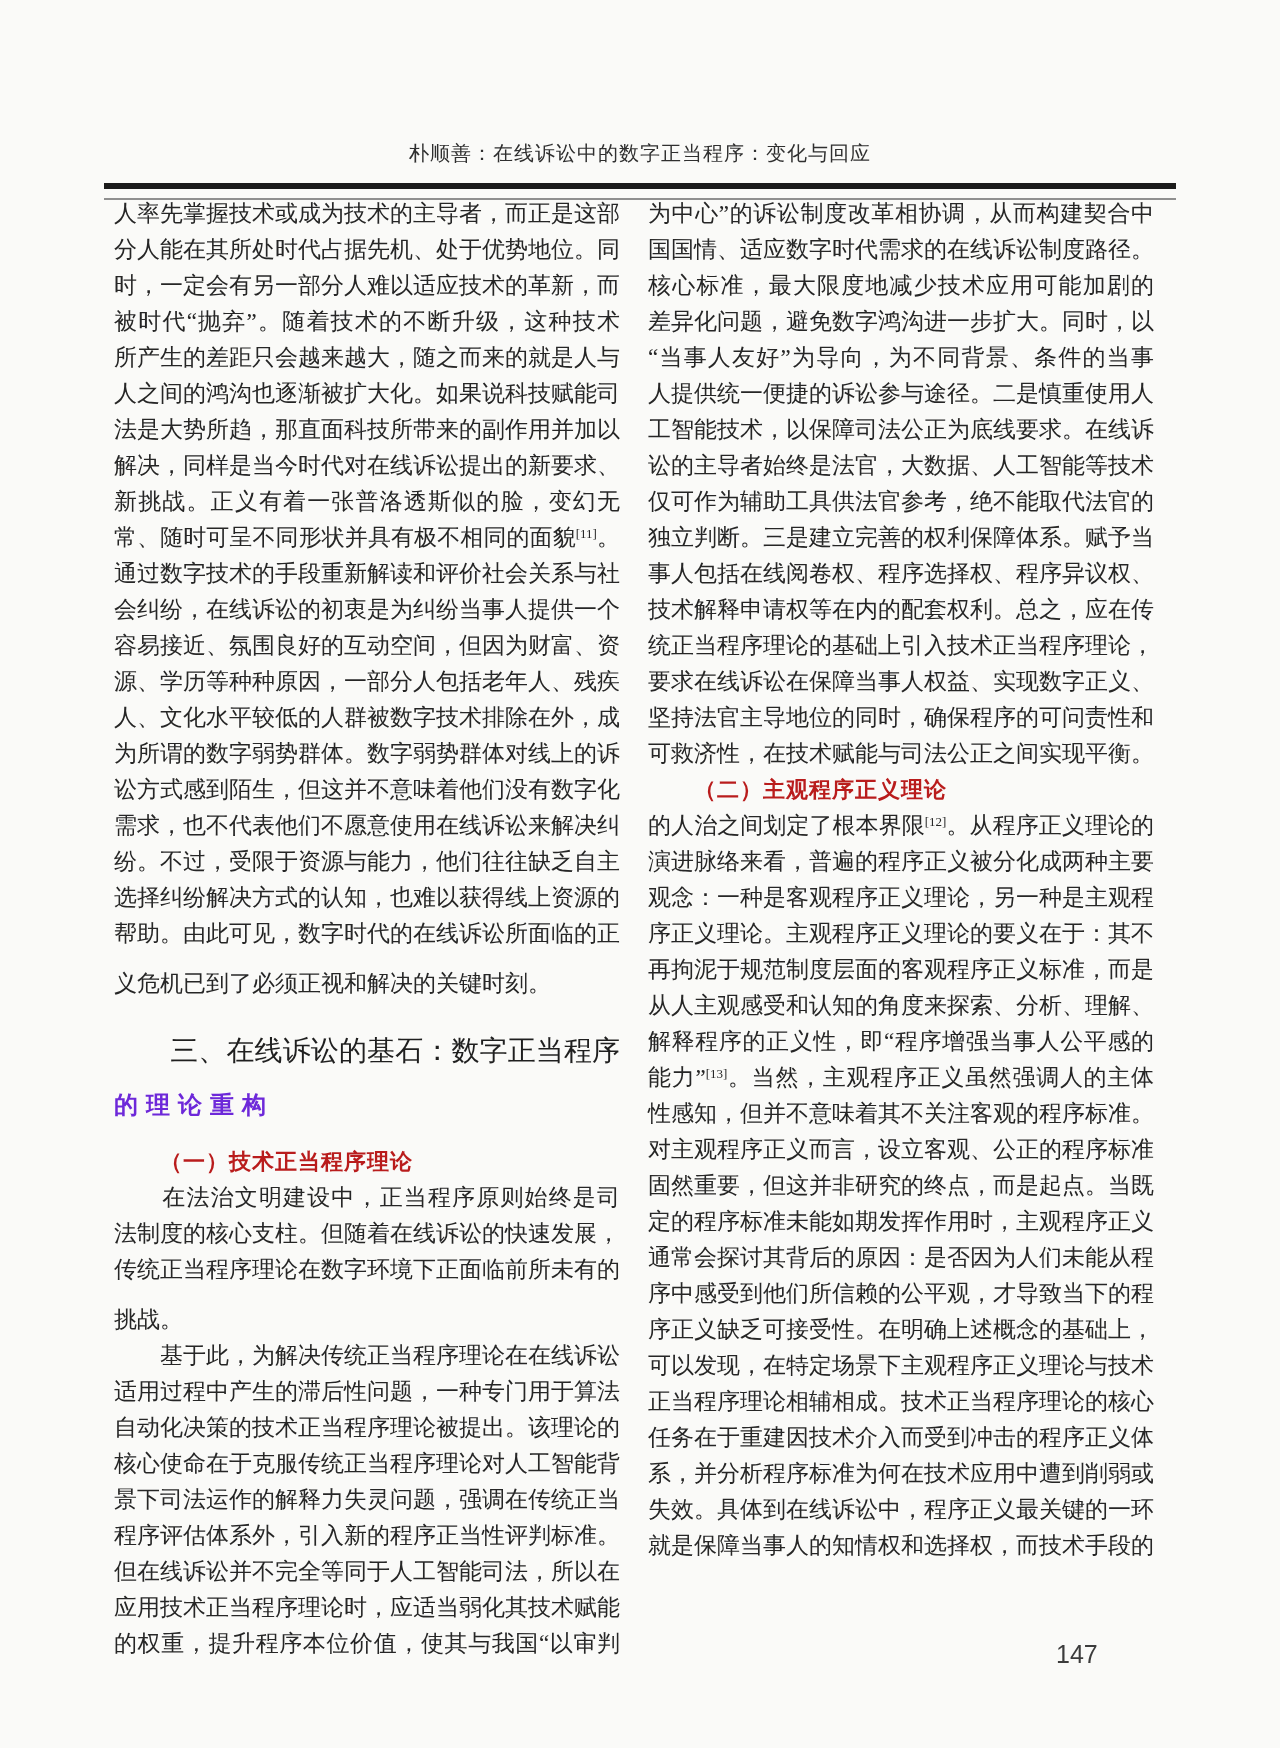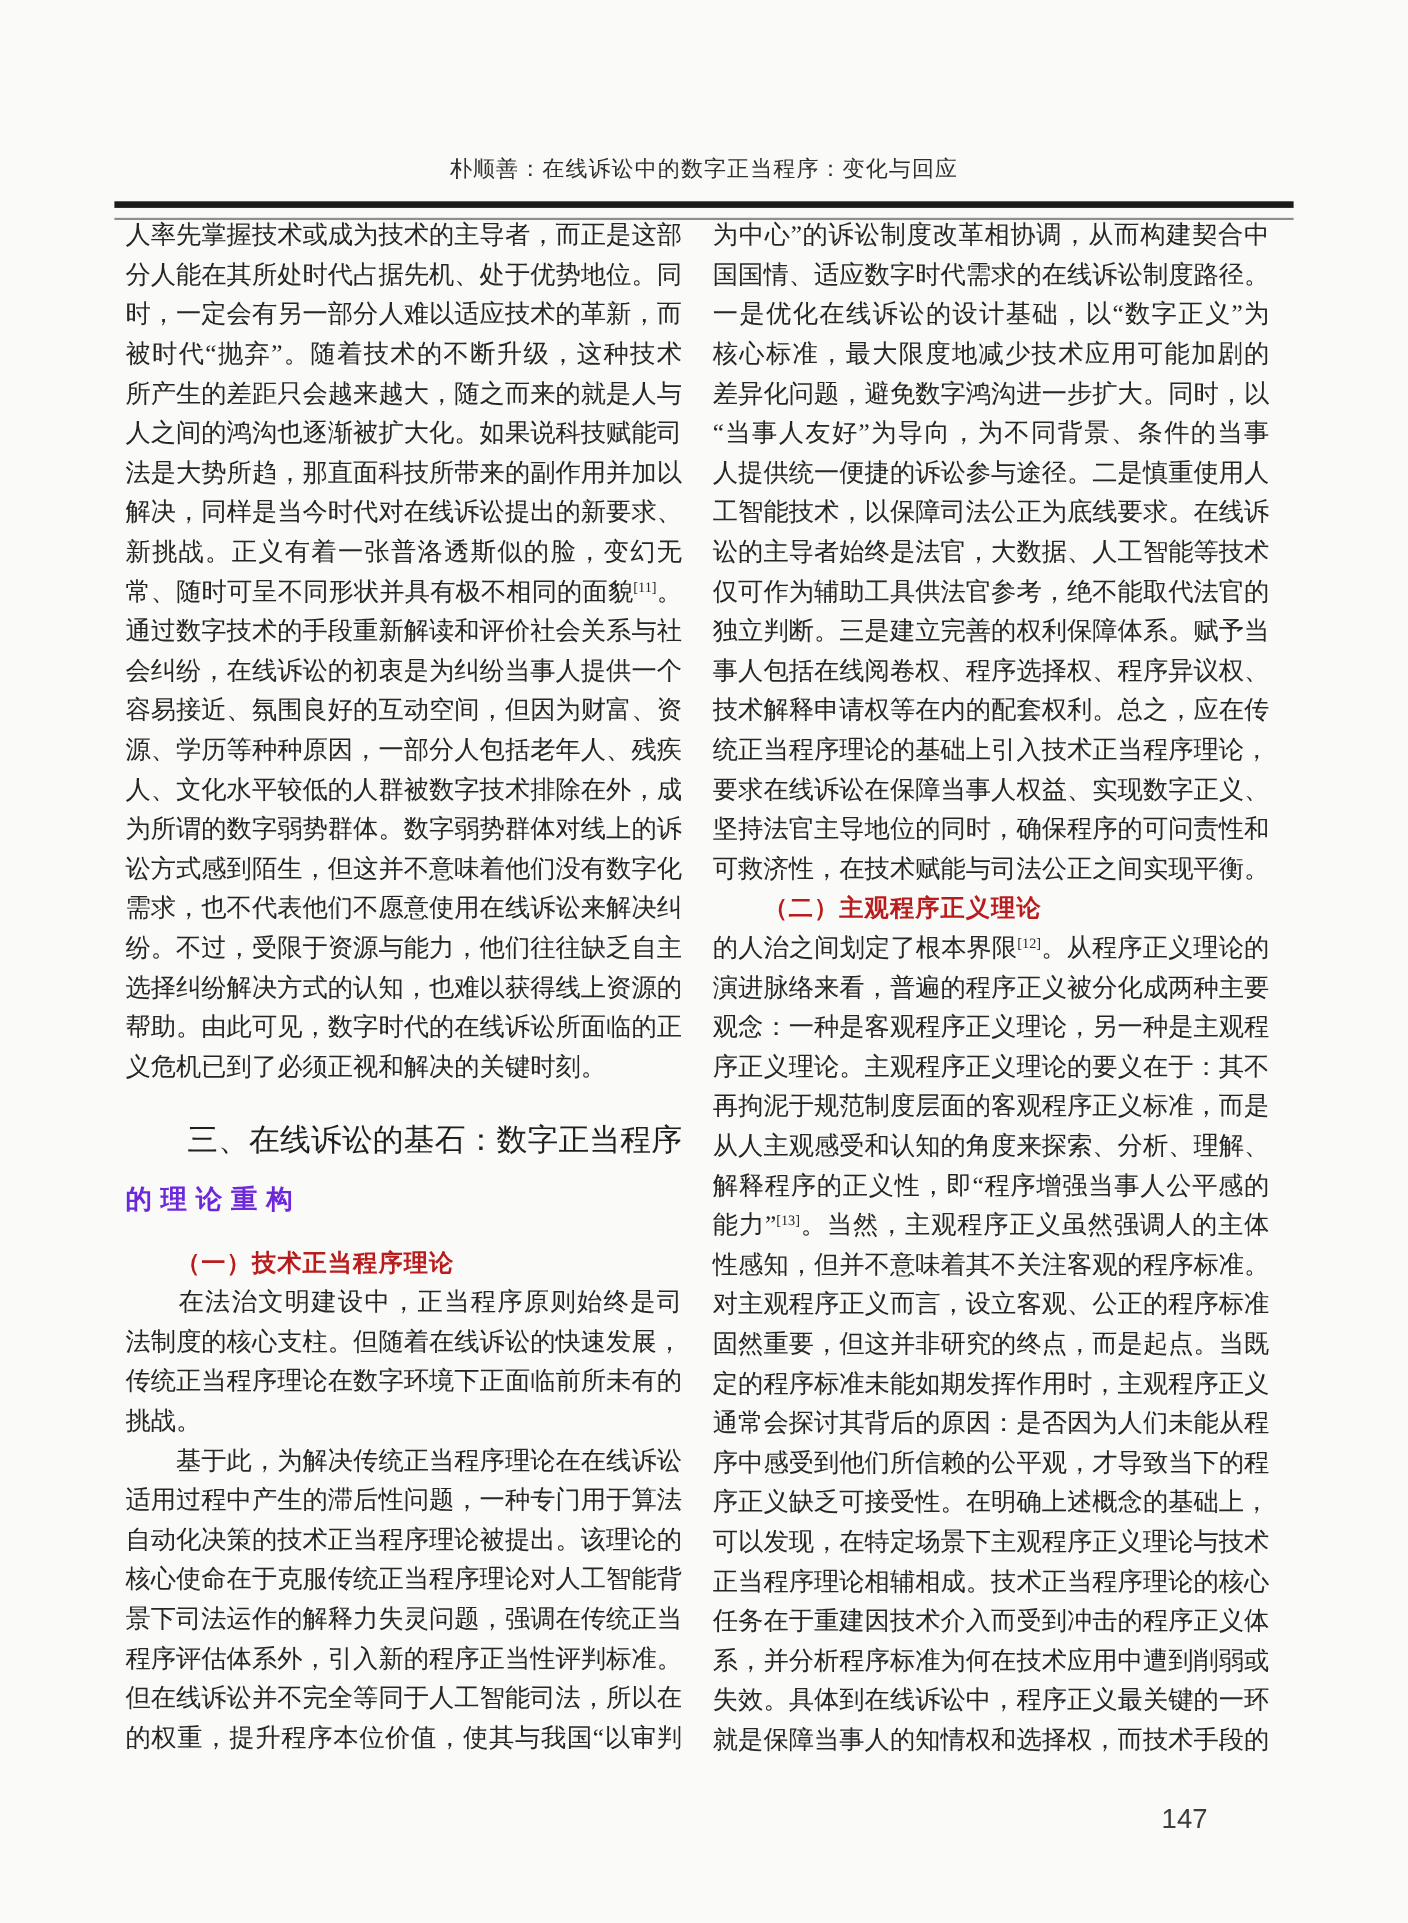--- a/index.html
+++ b/index.html
@@ -15,21 +15,21 @@
   }
   .rule-thick{position:absolute;top:183px;left:104px;width:1072px;height:6px;background:#1b1b1b;}
   .rule-thin{position:absolute;top:198px;left:104px;width:1072px;height:2px;background:#8f8f8f;}
   .columns{position:absolute;top:196px;left:114px;display:flex;gap:28px;}
   .col{width:506px;font-size:23px;line-height:36px;color:#262626;}
   .line{
     text-align:justify;
     text-align-last:justify;
     text-justify:inter-character;
   }
-  .end{text-align-last:left;}
+  .end{text-align-last:left;margin-top:14px;}
   .h3{
     font-weight:bold;font-size:22px;
     text-align-last:left;letter-spacing:1px;color:#b91c1c;
   }
   .h2j{font-size:28px;line-height:54px;margin-top:22px;color:#1f1f1f;}
   .h2l{
     font-size:24px;line-height:54px;margin-bottom:12px;
     text-align-last:left;letter-spacing:8px;color:#6d28d9;font-weight:bold;
   }
   .fnref{
@@ -83,26 +83,26 @@
         <div class="line body">法制度的核心支柱。但随着在线诉讼的快速发展，</div>
         <div class="line body">传统正当程序理论在数字环境下正面临前所未有的</div>
         <div class="line end">挑战。</div>
         <div class="line body">　　基于此，为解决传统正当程序理论在在线诉讼</div>
         <div class="line body">适用过程中产生的滞后性问题，一种专门用于算法</div>
         <div class="line body">自动化决策的技术正当程序理论被提出。该理论的</div>
         <div class="line body">核心使命在于克服传统正当程序理论对人工智能背</div>
         <div class="line body">景下司法运作的解释力失灵问题，强调在传统正当</div>
         <div class="line body">程序评估体系外，引入新的程序正当性评判标准。</div>
         <div class="line body">但在线诉讼并不完全等同于人工智能司法，所以在</div>
+        <div class="line body">应用技术正当程序理论时，应适当弱化其技术赋能</div>
         <div class="line body">的权重，提升程序本位价值，使其与我国“以审判</div>
       </section>
     <section class="col">
         <div class="line body">为中心”的诉讼制度改革相协调，从而构建契合中</div>
         <div class="line body">国国情、适应数字时代需求的在线诉讼制度路径。</div>
-        <div class="line body">一是优化在线诉讼的设计基础，以“数字正义”为</div>
         <div class="line body">核心标准，最大限度地减少技术应用可能加剧的</div>
         <div class="line body">差异化问题，避免数字鸿沟进一步扩大。同时，以</div>
         <div class="line body">“当事人友好”为导向，为不同背景、条件的当事</div>
         <div class="line body">人提供统一便捷的诉讼参与途径。二是慎重使用人</div>
         <div class="line body">工智能技术，以保障司法公正为底线要求。在线诉</div>
         <div class="line body">讼的主导者始终是法官，大数据、人工智能等技术</div>
         <div class="line body">仅可作为辅助工具供法官参考，绝不能取代法官的</div>
         <div class="line body">独立判断。三是建立完善的权利保障体系。赋予当</div>
         <div class="line body">事人包括在线阅卷权、程序选择权、程序异议权、</div>
         <div class="line body">技术解释申请权等在内的配套权利。总之，应在传</div>

